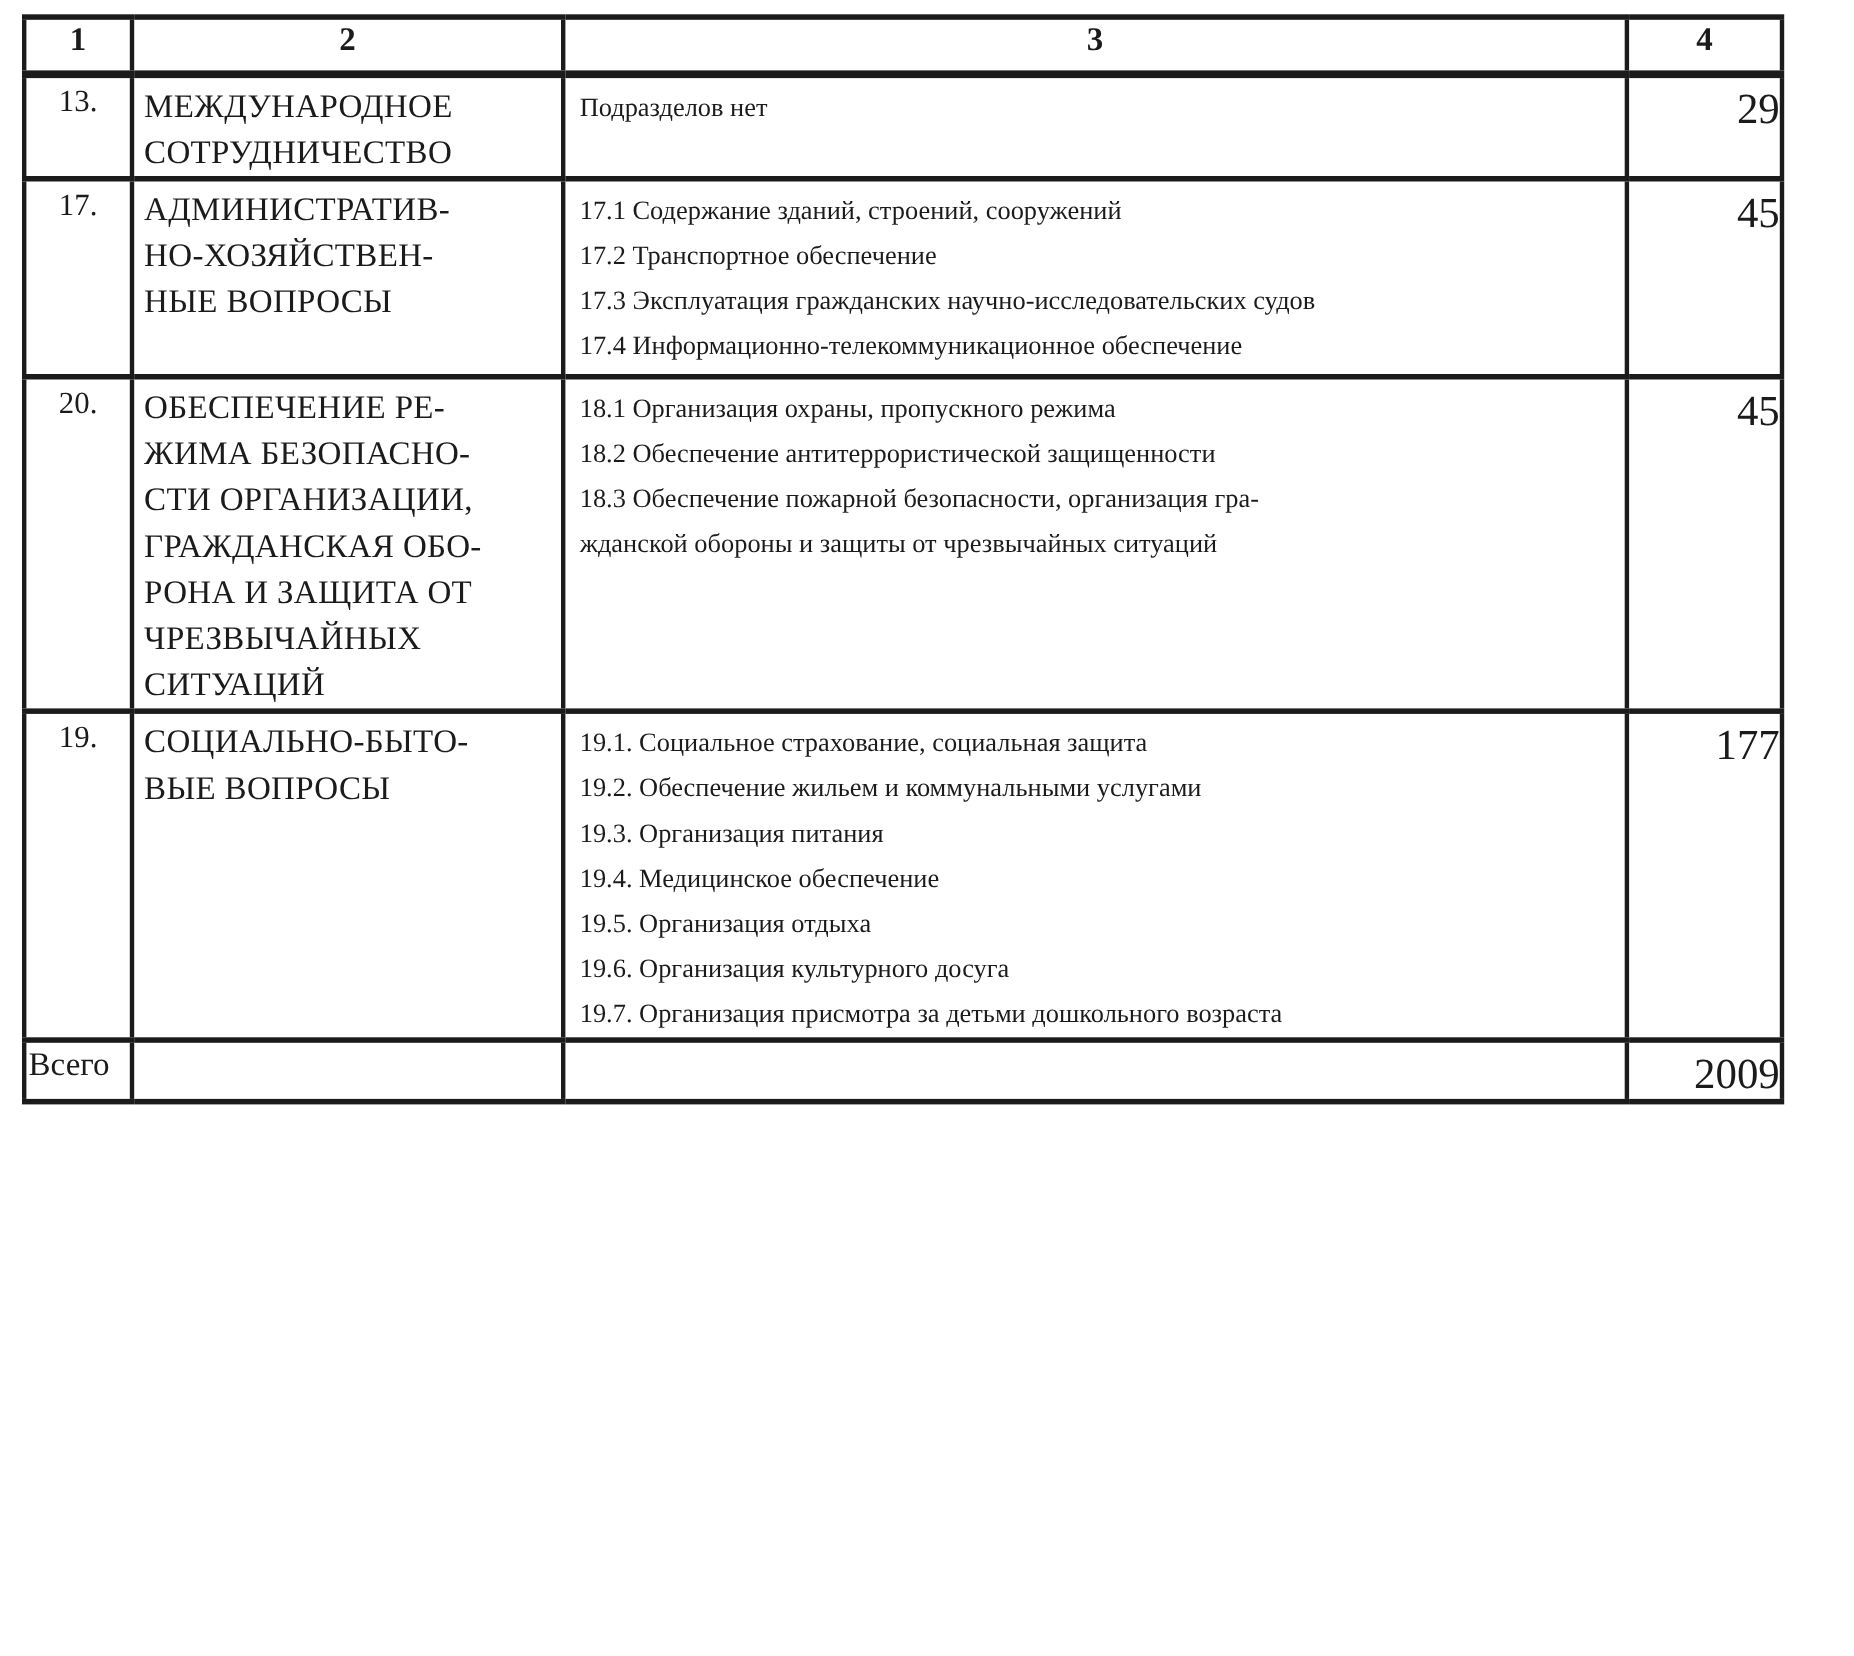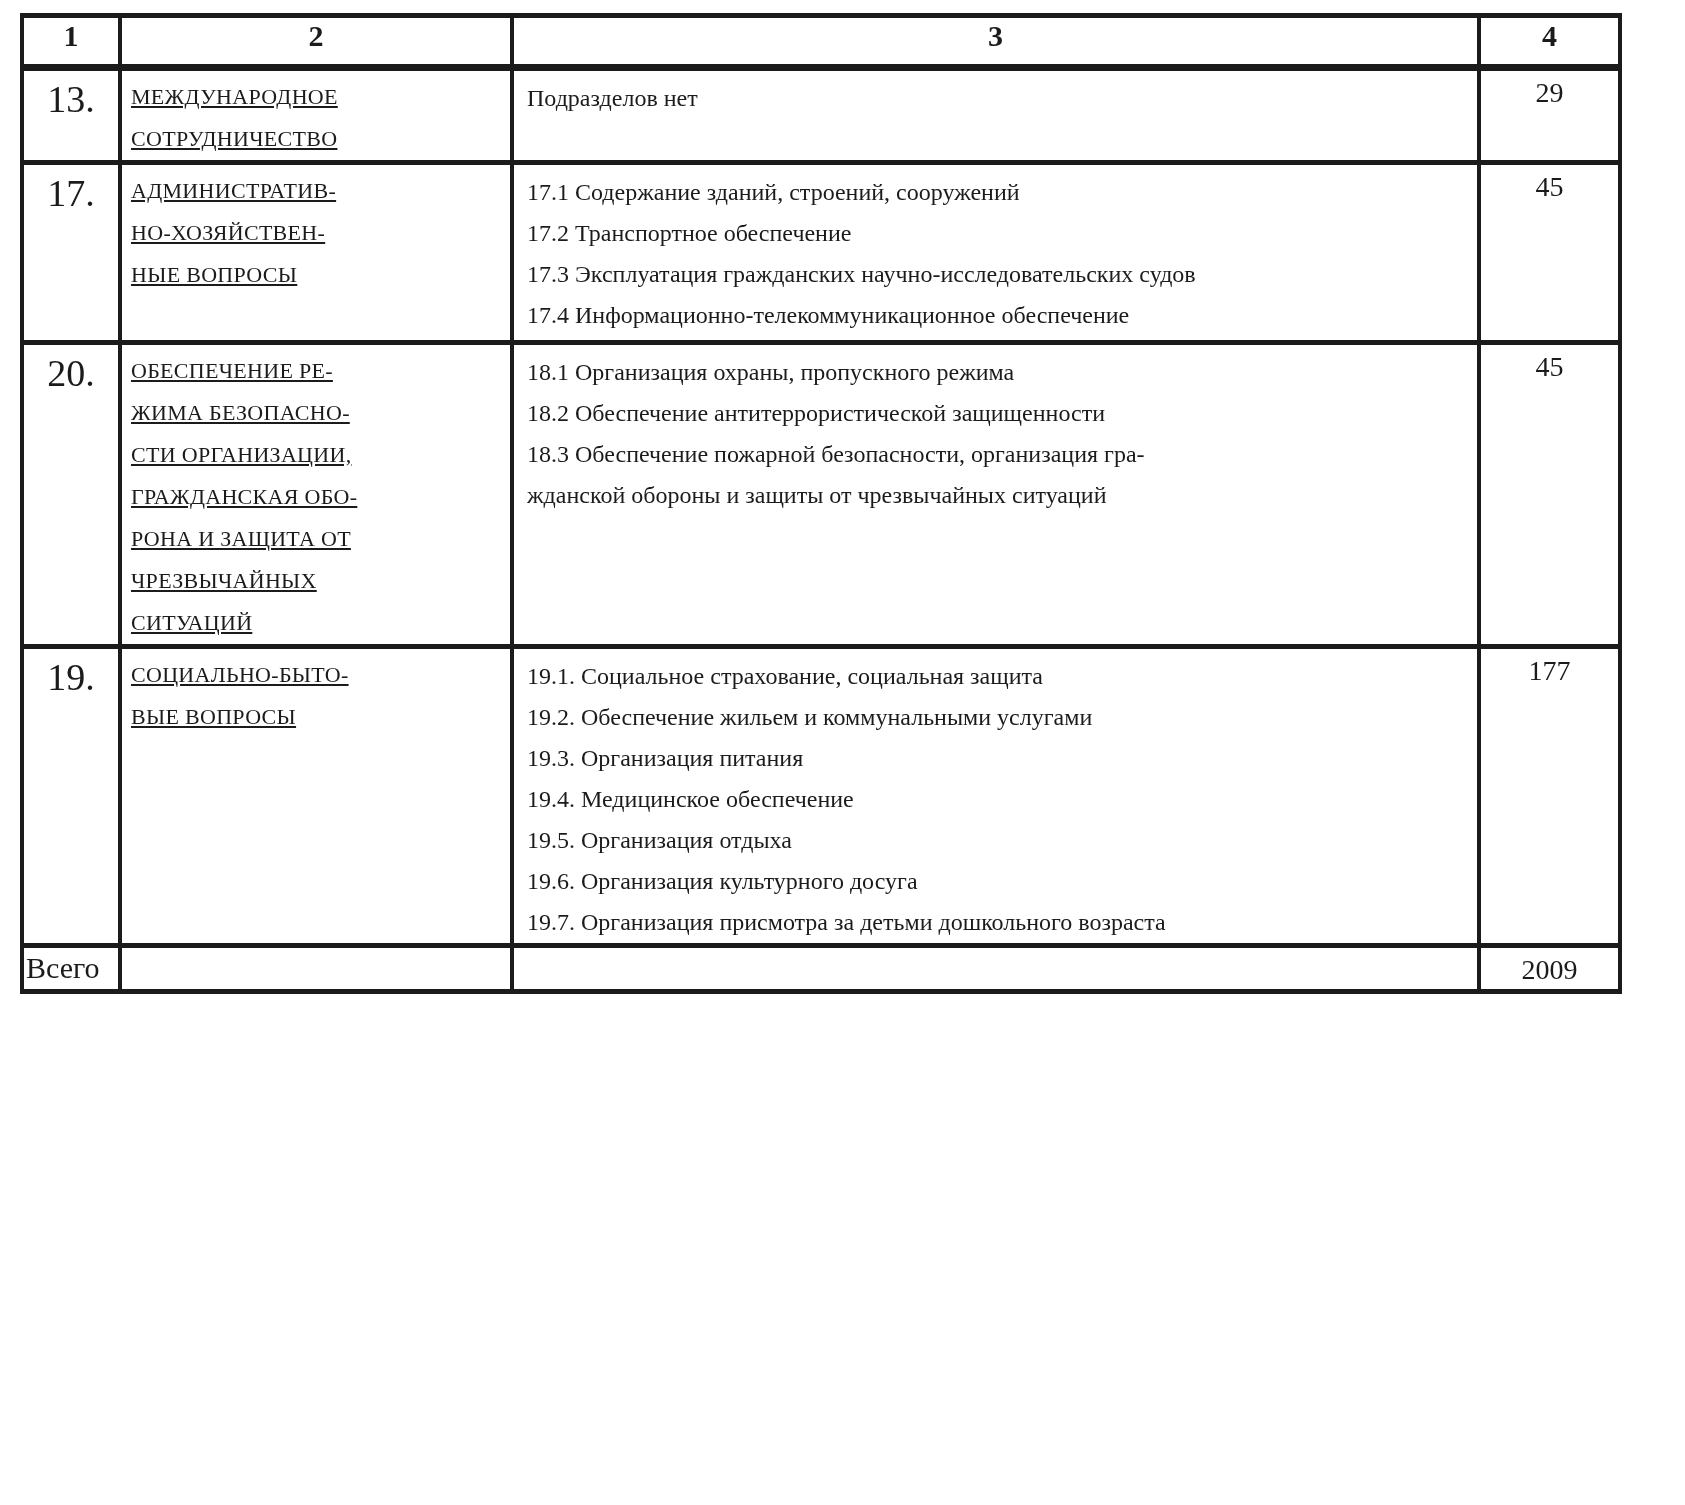--- a/index.html
+++ b/index.html
@@ -40,38 +40,37 @@
   .doc-table thead th {
     font-weight: bold;
     font-size: 30px;
     text-align: center;
     height: 45px;
     padding: 1px 0 0 0;
     border-bottom-width: 7px;
   }
   td.num-cell {
     text-align: center;
-    font-size: 38px;
+    font-size: 28px;
     padding: 6px 0 0 0;
   }
   td.section-cell {
-    font-size: 22px;
+    font-size: 30px;
     line-height: 42px;
     padding: 5px 4px 0 9px;
     letter-spacing: 0.3px;
-    text-decoration: underline;
   }
   td.subs-cell {
     font-size: 24px;
     line-height: 41px;
     padding: 7px 6px 0 13px;
   }
   td.count-cell {
-    text-align: center;
-    font-size: 28px;
+    text-align: right;
+    font-size: 39px;
     padding: 6px 0 0 0;
   }
   tr.row-h13   { height: 91px;  }
   tr.row-h14   { height: 175px; }
   tr.row-h15   { height: 170px; }
   tr.row-h16   { height: 170px; }
   tr.row-h17   { height: 180px; }
   tr.row-h18   { height: 294px; }
   tr.row-h19   { height: 298px; }
   tr.row-total { height: 46px;  }

